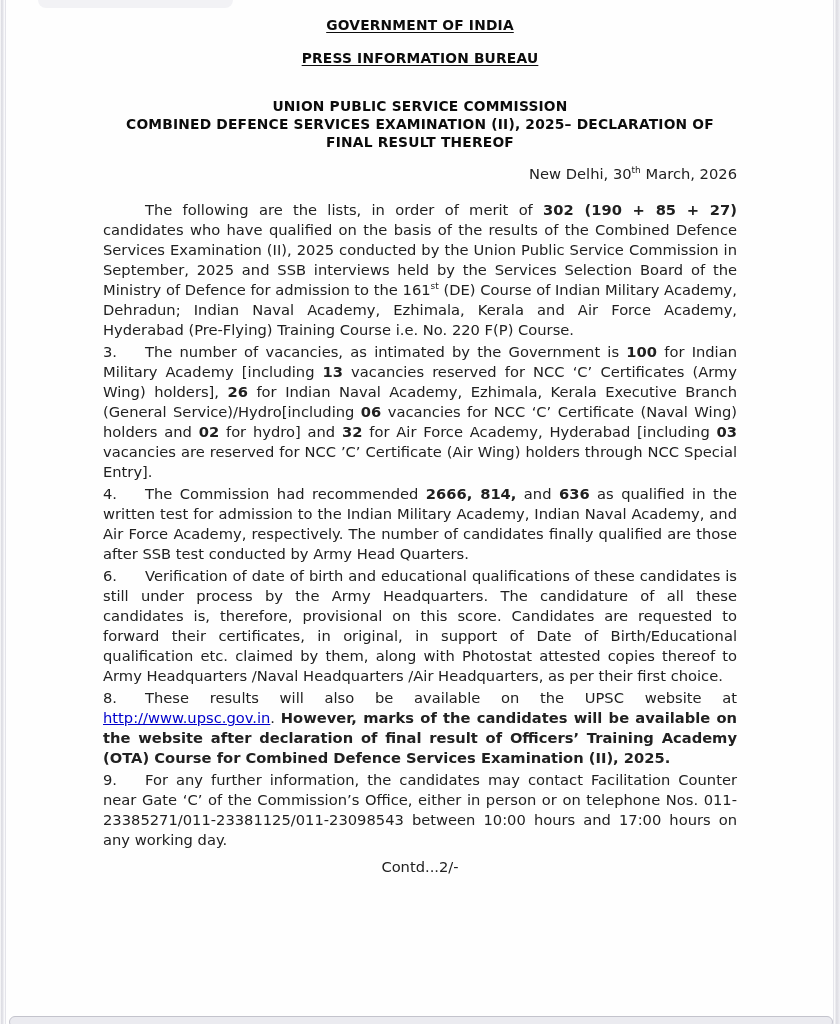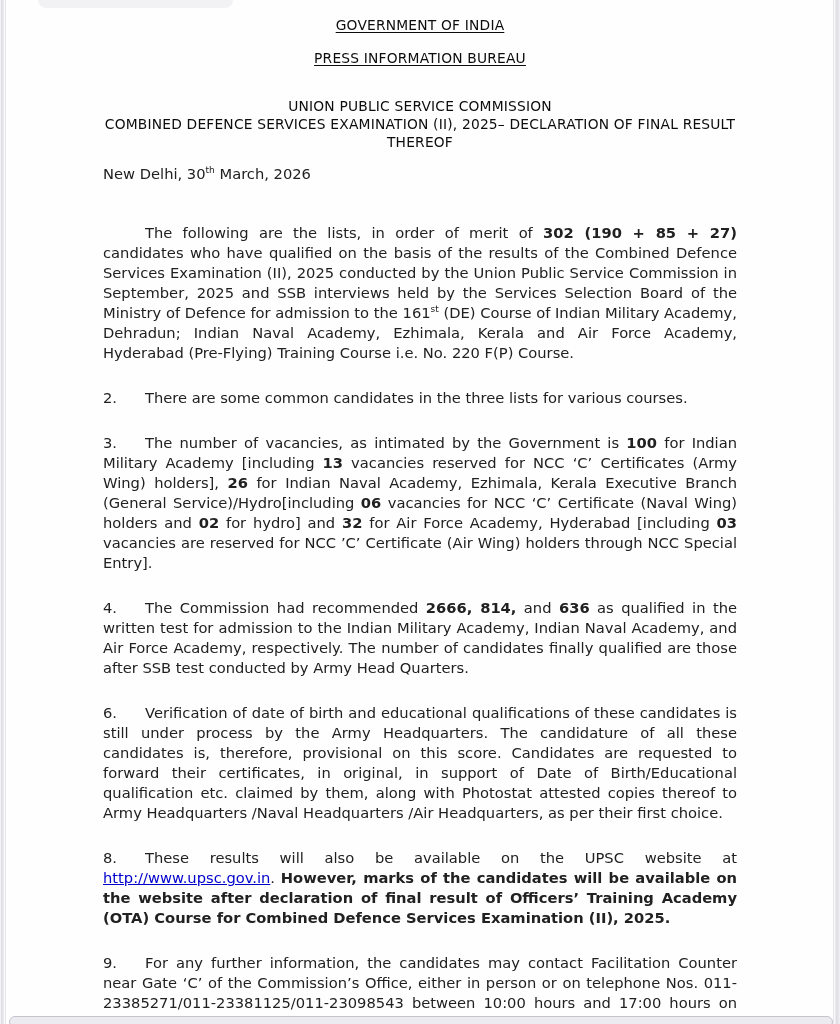--- a/index.html
+++ b/index.html
@@ -36,30 +36,30 @@
     background:#ebebf0; border:1px solid #c3c3cc; border-radius:6px;
   }
   
   .content {
     position:relative;
     padding:16px 103px 0 103px;
     font-size:14.7px;
     line-height:20px;
   }
   .h {
-    font-weight:normal; text-align:center; color:#0c0c0c;
+    font-weight:bold; text-align:center; color:#0c0c0c;
     font-size:13.8px; line-height:18px; letter-spacing:0.2px;
   }
   .underline { text-decoration:underline; text-underline-offset:2px; }
   .title2 { margin-top:15px;text-align:center; }
   .hblock { margin-top:30px; line-height:17.5px; }
-  .dateline { margin-top:13px; }
+  .dateline { margin-top:13px; text-align:right; }
   #paragraphs { padding-top:14px; }
   .para {
-    margin-top:25px;
+    margin-top:2px;
     text-align:justify;
   }
   .para.first { text-indent:42px; }
   .pnum { display:inline-block; width:42px; text-indent:0; }
   .b { font-weight:bold; }
   sup { font-size:9px; vertical-align:super; line-height:0; }
   a.link {
     color:var(--link-blue, #0000cc);
     text-decoration:underline;
     cursor:pointer;
@@ -76,21 +76,20 @@
     <div class="h underline">GOVERNMENT OF INDIA</div>
     <div class="h underline title2">PRESS INFORMATION BUREAU</div>
     <div class="hblock">
       <div class="h">UNION PUBLIC SERVICE COMMISSION</div>
       <div class="h">COMBINED DEFENCE SERVICES EXAMINATION (II), 2025– DECLARATION OF FINAL RESULT THEREOF</div>
     </div>
     <div class="dateline"><span>New Delhi, 30</span><sup>th</sup><span> March, 2026</span></div>
 
     <div id="paragraphs">
         <p class="para first"><span>The following are the lists, in order of merit of </span><span class="b">302 (190 + 85 + 27)</span><span> candidates who have qualified on the basis of the results of the Combined Defence Services Examination (II), 2025 conducted by the Union Public Service Commission in September, 2025 and SSB interviews held by the Services Selection Board of the Ministry of Defence for admission to the 161</span><sup>st</sup><span> (DE) Course of Indian Military Academy, Dehradun; Indian Naval Academy, Ezhimala, Kerala and Air Force Academy, Hyderabad (Pre-Flying) Training Course i.e. No. 220 F(P) Course.</span></p>
-        <p class="para"><span class="pnum">2.</span><span>There are some common candidates in the three lists for various courses.</span></p>
         <p class="para"><span class="pnum">3.</span><span>The number of vacancies, as intimated by the Government is </span><span class="b">100</span><span> for Indian Military Academy [including </span><span class="b">13</span><span> vacancies reserved for NCC ‘C’ Certificates (Army Wing) holders], </span><span class="b">26</span><span> for Indian Naval Academy, Ezhimala, Kerala Executive Branch (General Service)/Hydro[including </span><span class="b">06</span><span> vacancies for NCC ‘C’ Certificate (Naval Wing) holders and </span><span class="b">02</span><span> for hydro] and </span><span class="b">32</span><span> for Air Force Academy, Hyderabad [including </span><span class="b">03</span><span> vacancies are reserved for NCC ’C’ Certificate (Air Wing) holders through NCC Special Entry].</span></p>
         <p class="para"><span class="pnum">4.</span><span>The Commission had recommended </span><span class="b">2666, 814,</span><span> and </span><span class="b">636</span><span> as qualified in the written test for admission to the Indian Military Academy, Indian Naval Academy, and Air Force Academy, respectively.  The number of candidates finally qualified are those after SSB test conducted by Army Head Quarters.</span></p>
         <p class="para"><span class="pnum">6.</span><span>Verification of date of birth and educational qualifications of these candidates is still under process by the Army Headquarters.  The candidature of all these candidates is, therefore, provisional on this score.  Candidates are requested to forward their certificates, in original, in support of Date of Birth/Educational qualification etc. claimed by them, along with Photostat attested copies thereof to Army Headquarters /Naval Headquarters /Air Headquarters, as per their first choice.</span></p>
         <p class="para"><span class="pnum">8.</span><span>These results will also be available on the UPSC website at </span><a class="link" href="#">http://www.upsc.gov.in</a><span>. </span><span class="b">However, marks of the candidates will be available on the website after declaration of final result of Officers’ Training Academy (OTA) Course for Combined Defence Services Examination (II), 2025.</span></p>
         <p class="para"><span class="pnum">9.</span><span>For any further information, the candidates may contact Facilitation Counter near Gate ‘C’ of the Commission’s Office, either in person or on telephone Nos. 011-23385271/011-23381125/011-23098543 between 10:00 hours and 17:00 hours on any working day.</span></p>
       </div>
 
     <div class="footer">Contd...2/-</div>
   </div>
 

